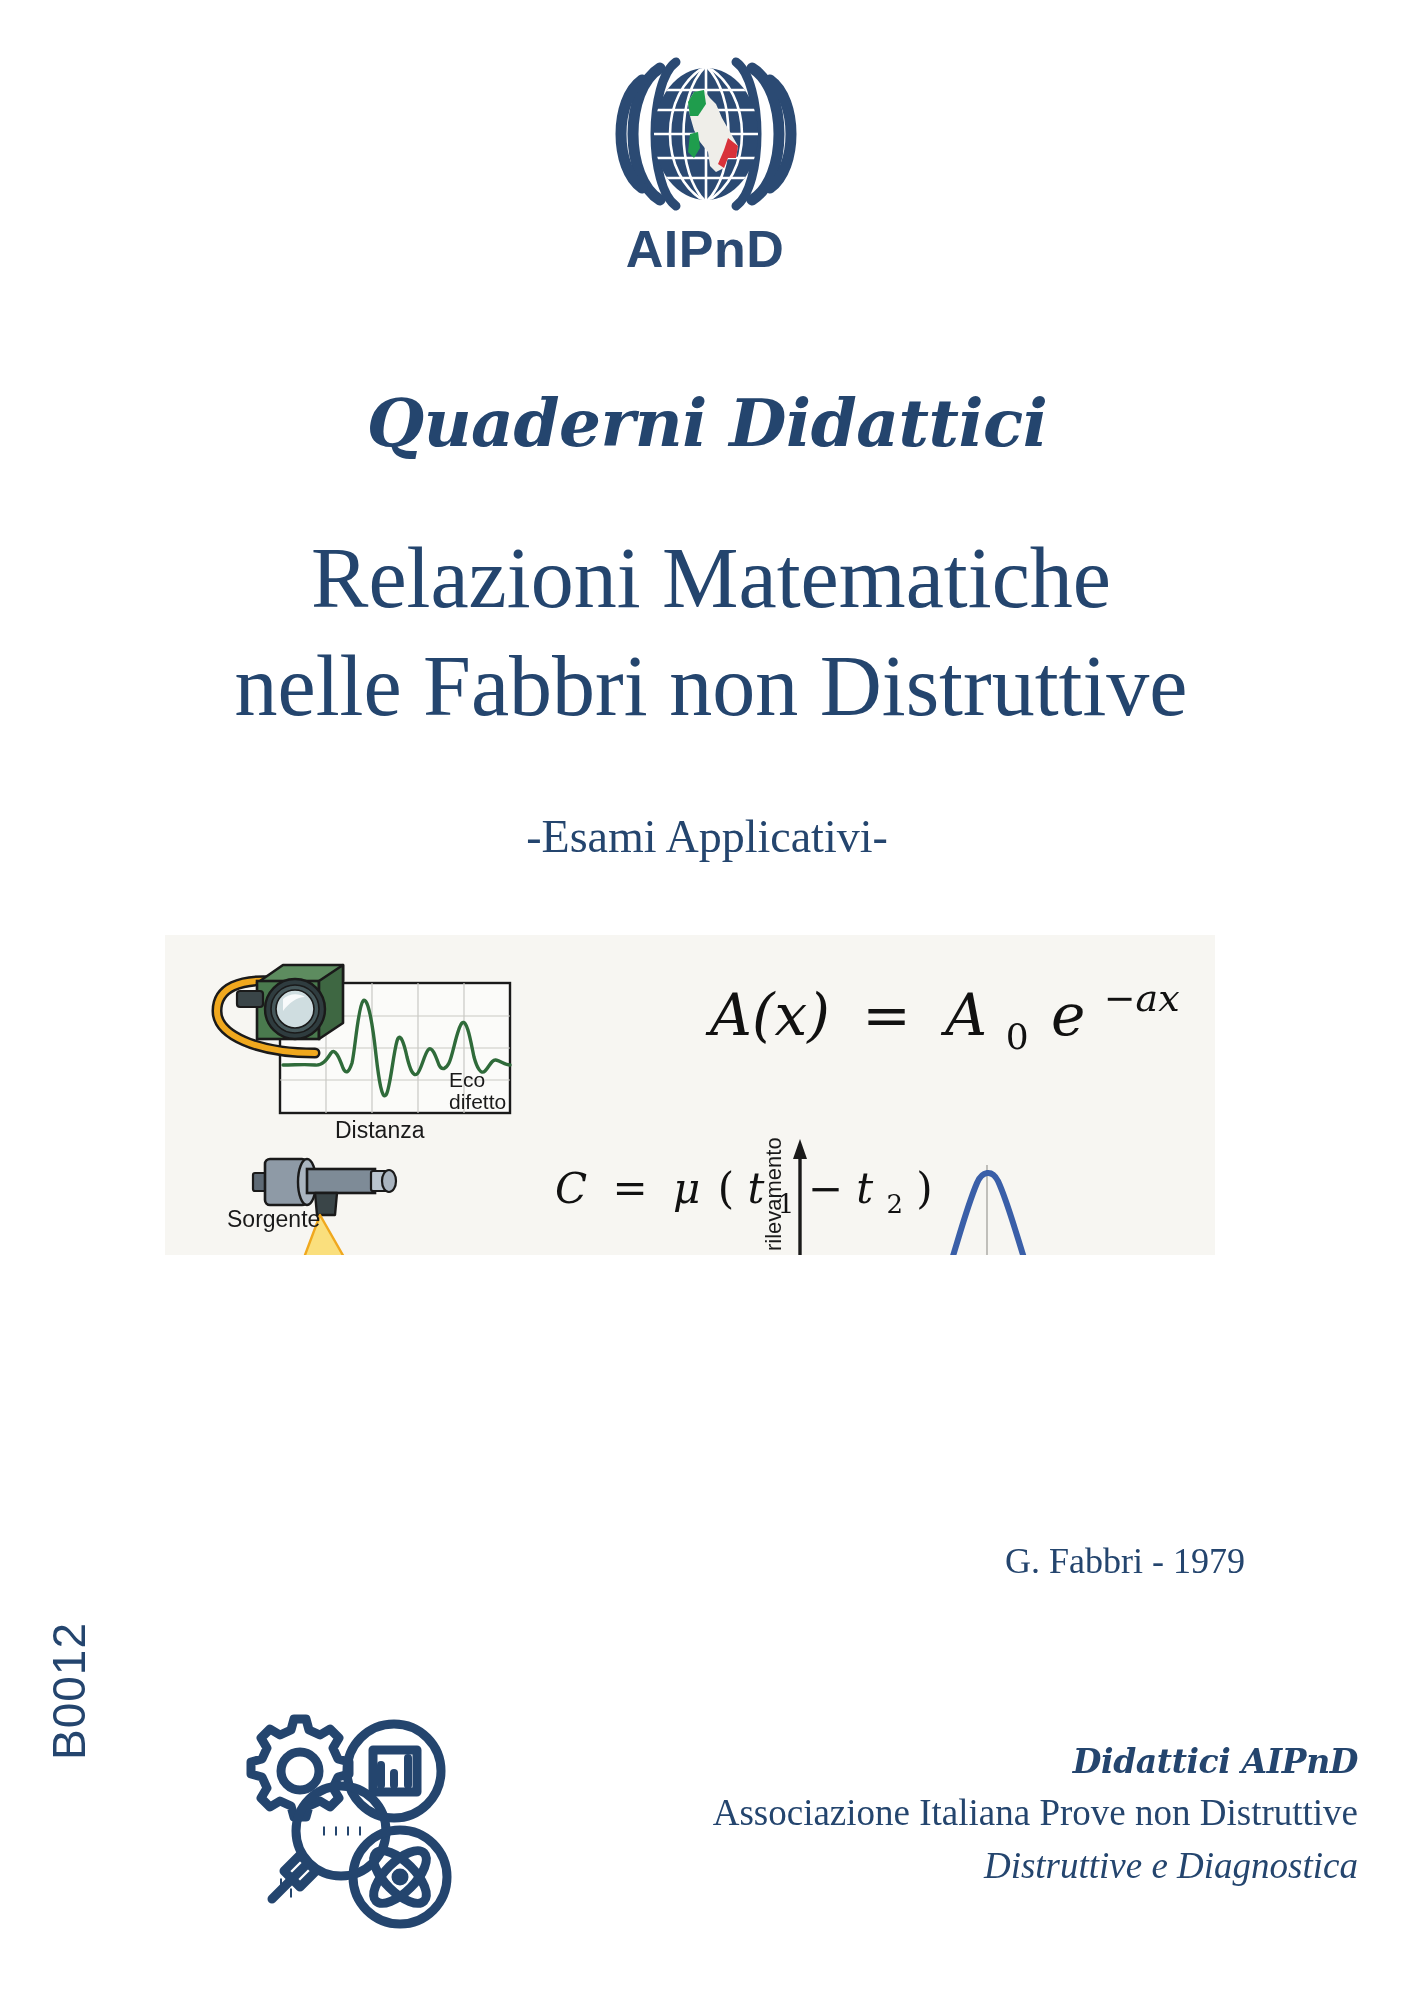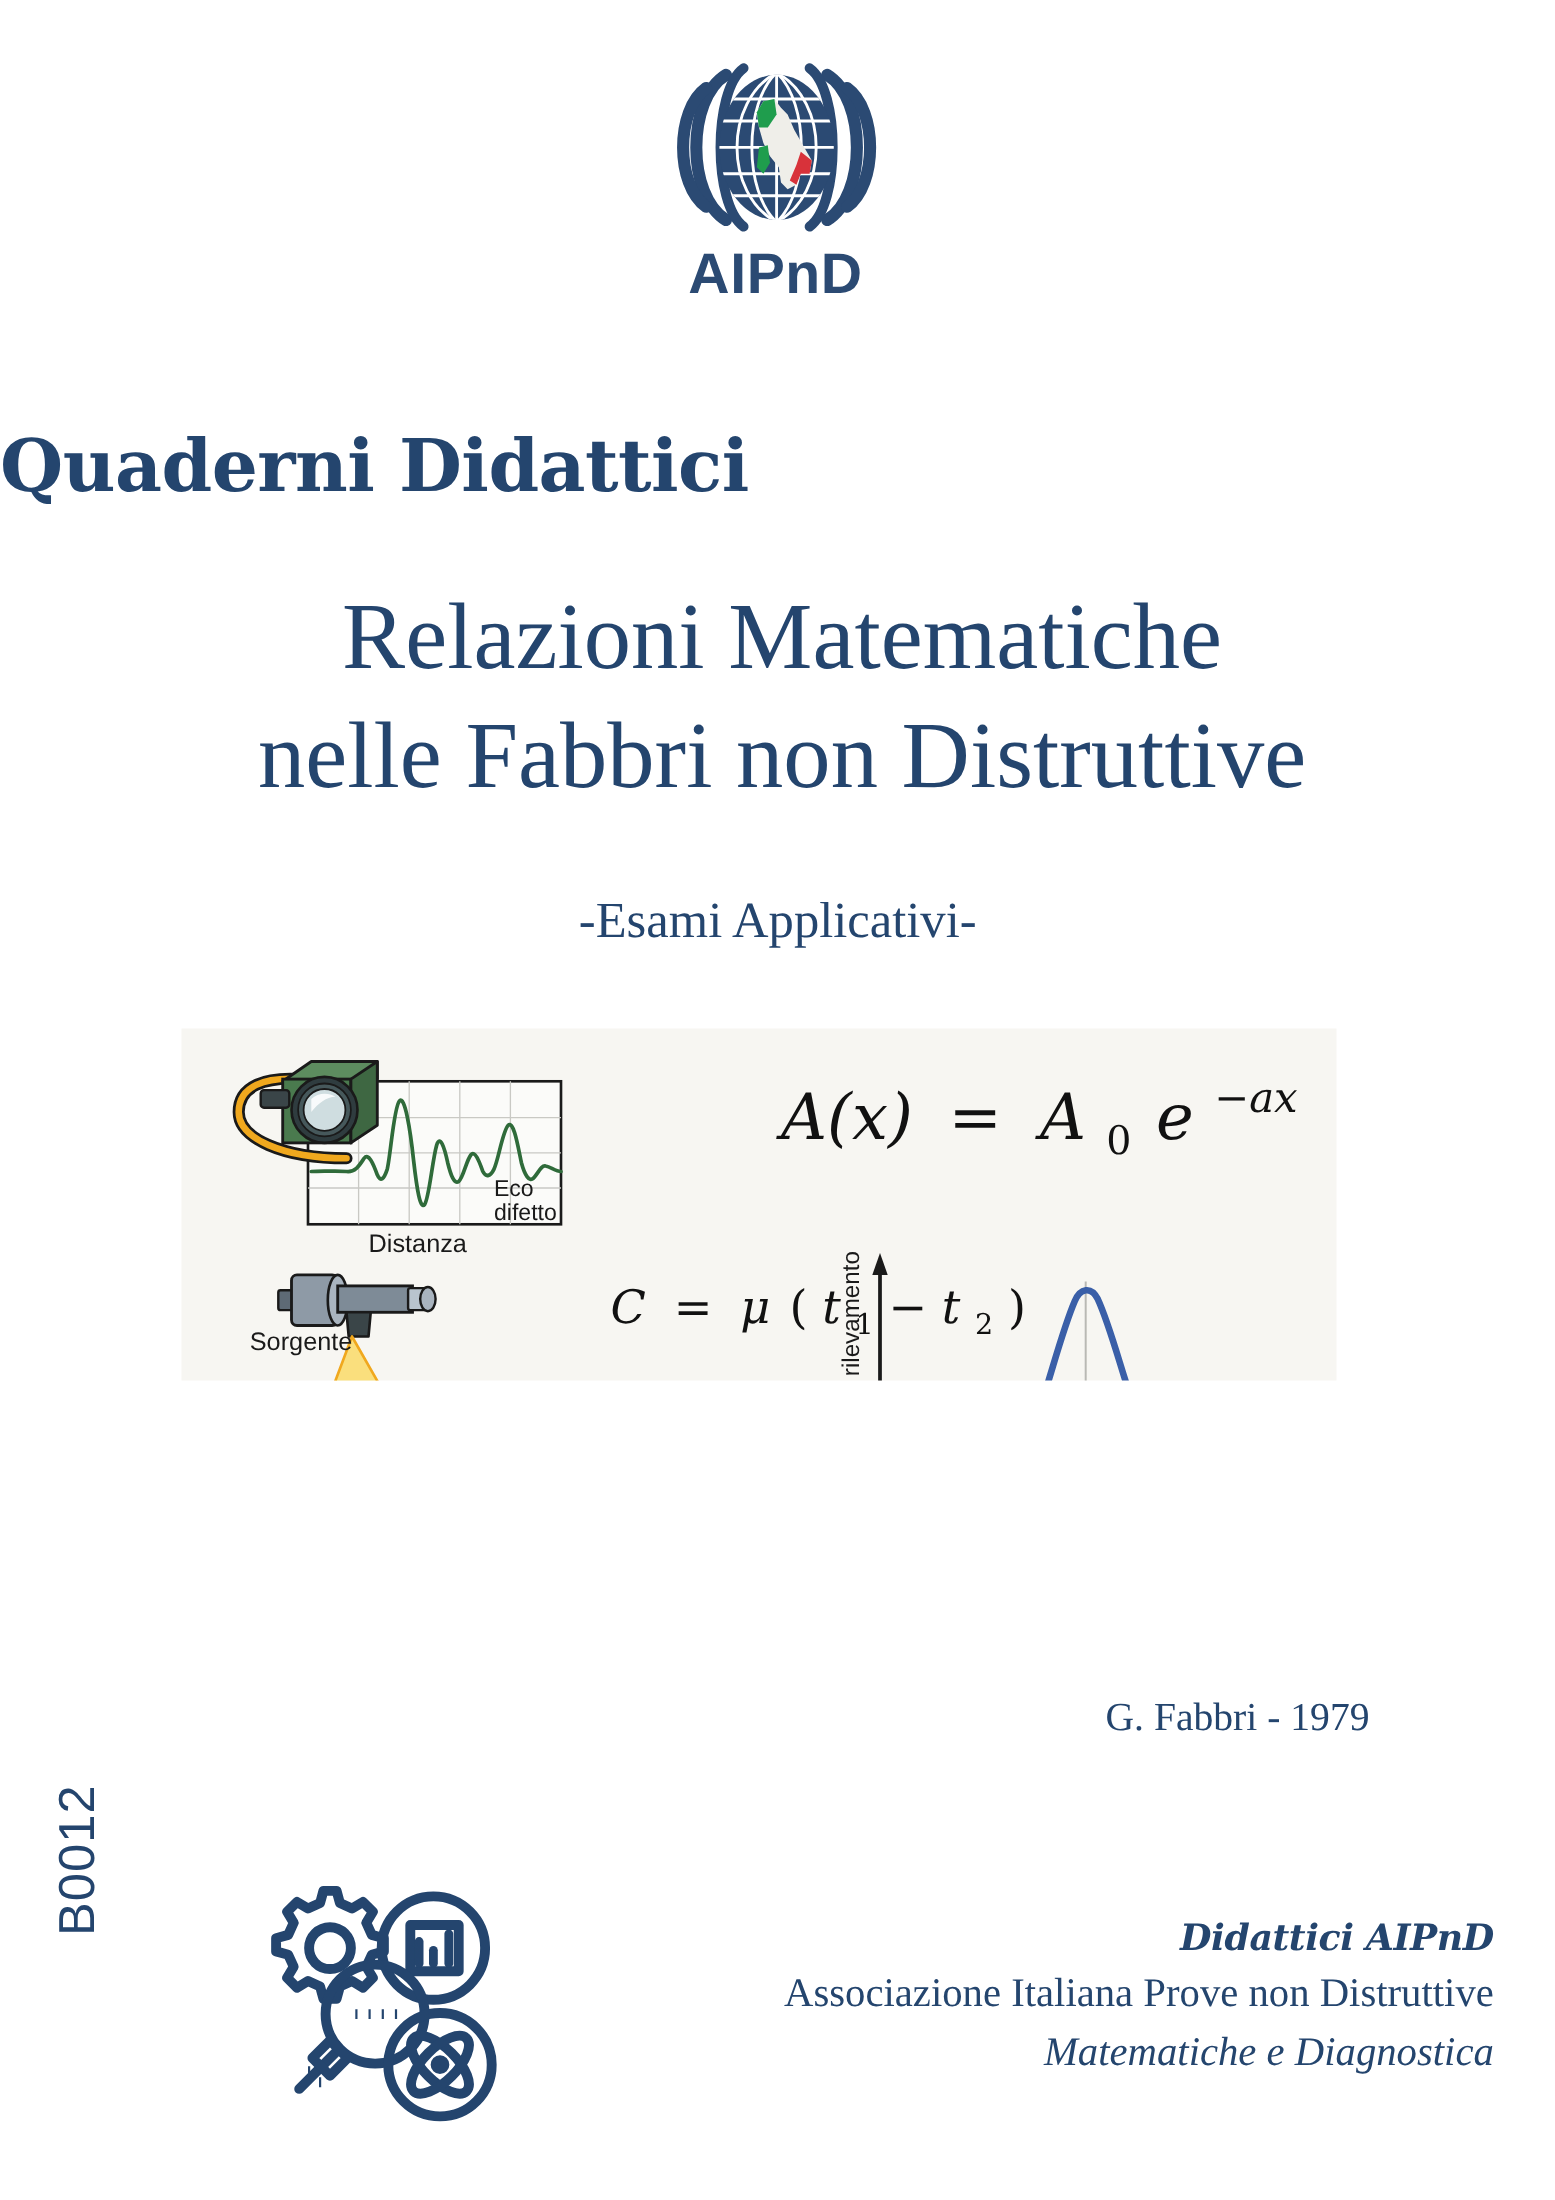--- a/index.html
+++ b/index.html
@@ -40,25 +40,27 @@
     line-height: 1;
     margin-top: 2px;
   }
 
   
   .kicker {
     position: absolute;
     top: 384px;
     left: 0;
     width: 1414px;
+    text-align: center;
     font-family: "DejaVu Serif", serif;
     font-weight: bold;
     font-size: 66px;
     letter-spacing: -0.5px;
     color: #24456e;
+    font-style: italic;
   }
   .maintitle {
     position: absolute;
     top: 524px;
     left: 4px;
     width: 1414px;
     text-align: center;
     font-family: "Liberation Serif", serif;
     font-size: 86px;
     line-height: 1.26;
@@ -375,16 +377,16 @@
       <circle cx="172" cy="172" r="47"></circle>
       <ellipse cx="172" cy="172" rx="34" ry="15" transform="rotate(45 172 172)"></ellipse>
       <ellipse cx="172" cy="172" rx="34" ry="15" transform="rotate(-45 172 172)"></ellipse>
       <circle cx="172" cy="172" r="4" fill="#24456e"></circle>
     </svg>
   </div>
 
   <div class="footer-text">
     <span class="ft1">Didattici AIPnD</span>
     <span class="ft2">Associazione Italiana Prove non Distruttive</span>
-    <span class="ft3">Matematiche e Diagnostica</span>
+    <span class="ft3">Distruttive e Diagnostica</span>
   </div>
 
 </div>
 
 </body></html>

